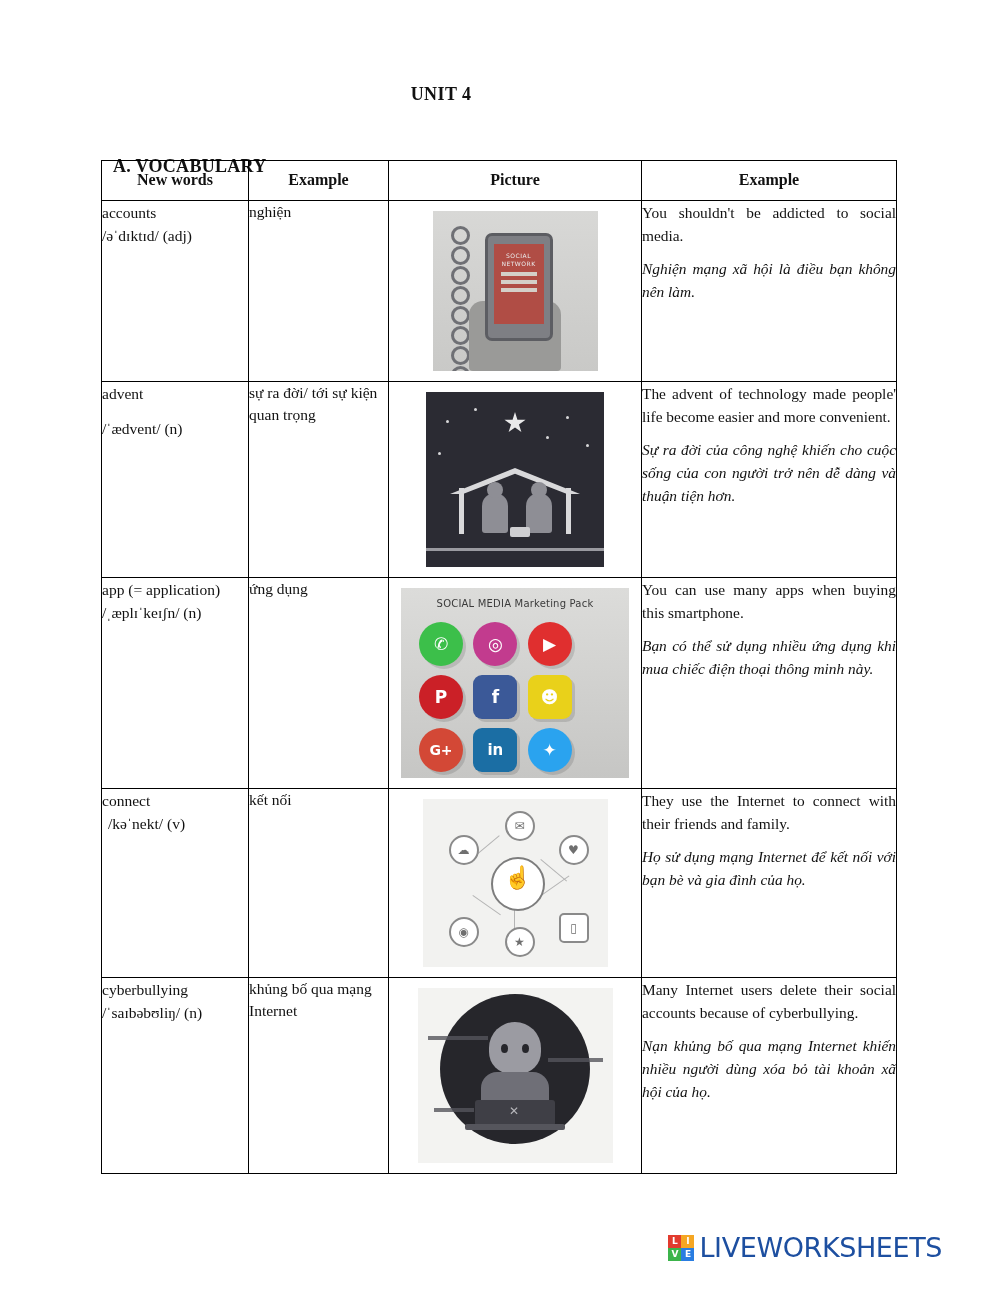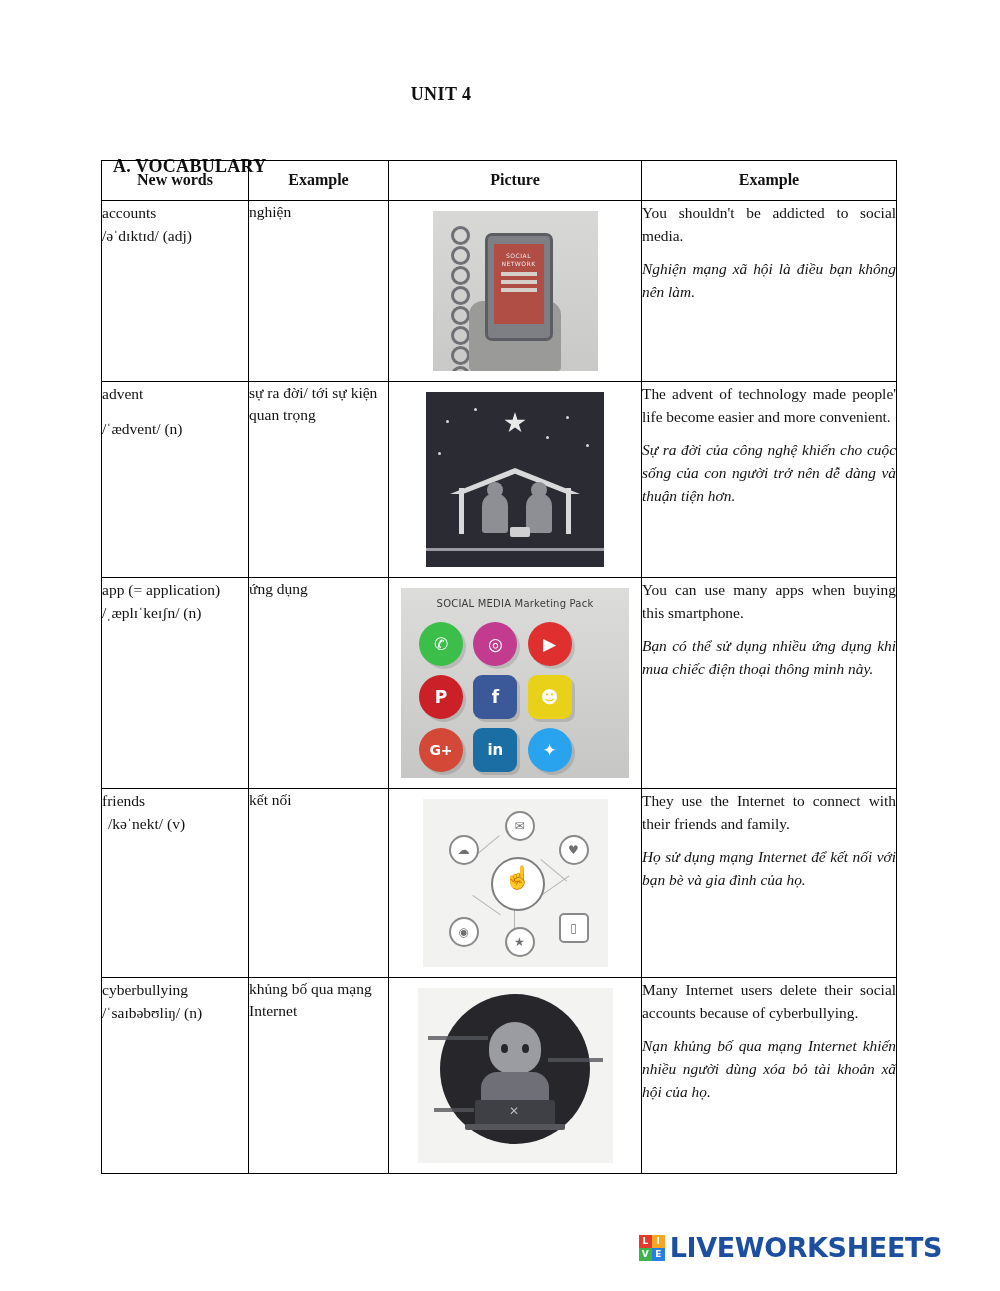--- a/index.html
+++ b/index.html
@@ -292,21 +292,21 @@
     font-size: 9px;
     font-weight: bold;
     color: #ffffff;
   }
   .lw-badge span {
     display: flex; align-items: center; justify-content: center;
     line-height: 1;
   }
   .lw-text {
     font-family: "DejaVu Sans", sans-serif;
-    font-weight: bold;
+    font-weight: normal;
     font-size: 27px;
     color: #1d4fa0;
     letter-spacing: -0.4px;
   }
 </style>
 </head>
 <body>
 
 <div class="page">
 
@@ -421,21 +421,21 @@
           </div>
         </td>
         <td class="cell-example">
           <span class="en">You can use many apps when buying this smartphone.</span>
           <span class="vi">Bạn có thể sử dụng nhiều ứng dụng khi mua chiếc điện thoại thông minh này.</span>
         </td>
       </tr>
 
       <tr>
         <td class="cell-word">
-          <span>friends</span>
+          <span>connect</span>
           <span class="ipa" style="padding-left:6px">/kəˈnekt/ (v)</span>
         </td>
         <td class="cell-meaning">kết nối</td>
         <td class="cell-picture">
           <div class="pic pic-connect">
             <div class="line" style="left:50px;top:58px;width:34px;transform:rotate(-40deg)"></div>
             <div class="line" style="left:118px;top:60px;width:34px;transform:rotate(40deg)"></div>
             <div class="line" style="left:50px;top:96px;width:34px;transform:rotate(35deg)"></div>
             <div class="line" style="left:118px;top:96px;width:34px;transform:rotate(-35deg)"></div>
             <div class="line" style="left:92px;top:36px;width:22px;transform:rotate(-90deg)"></div>

